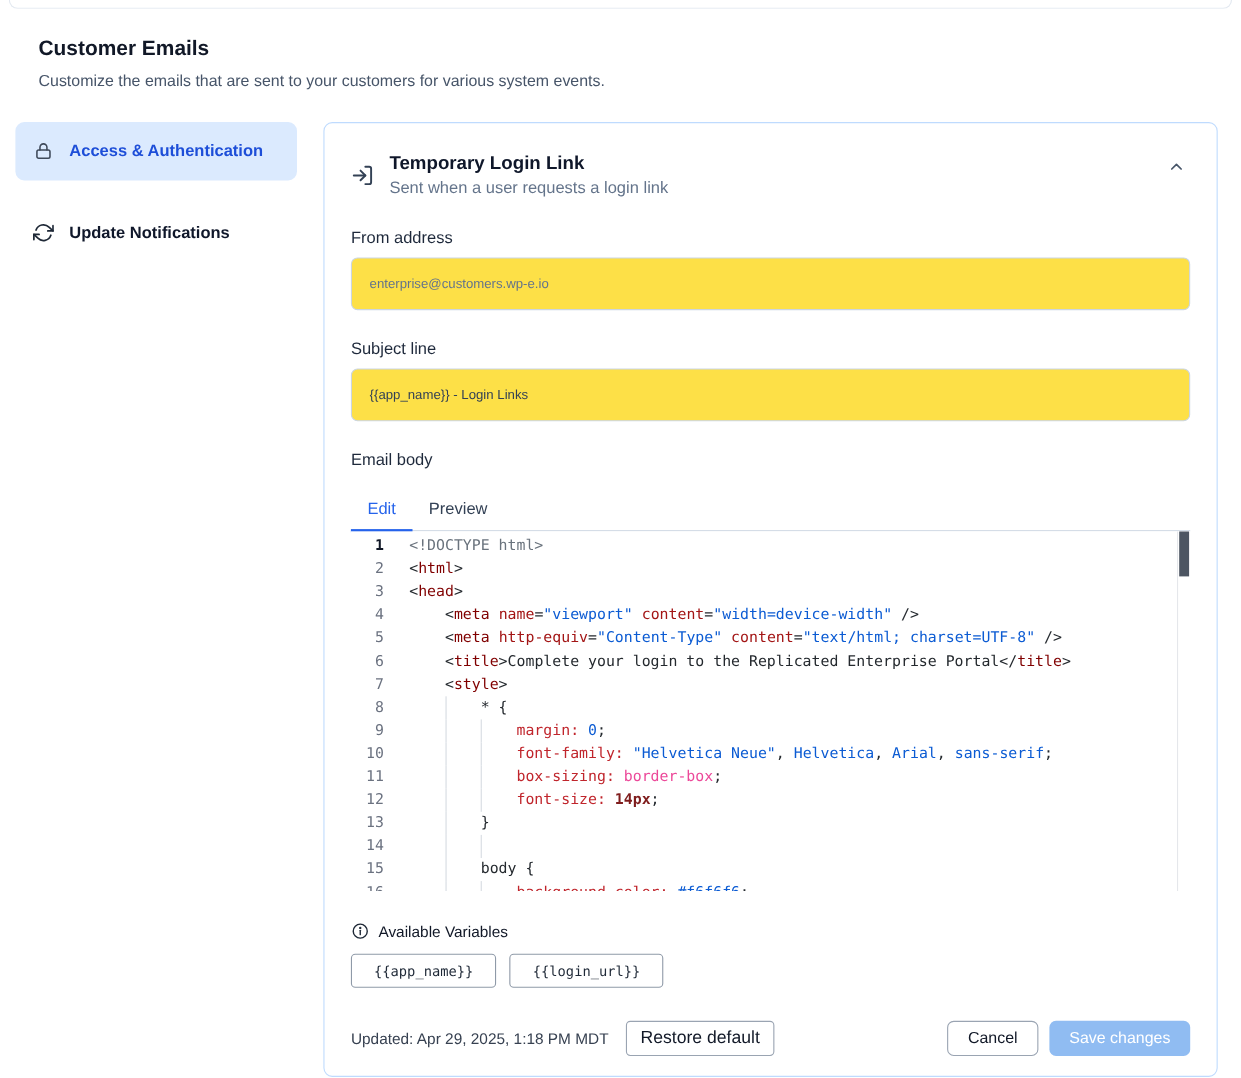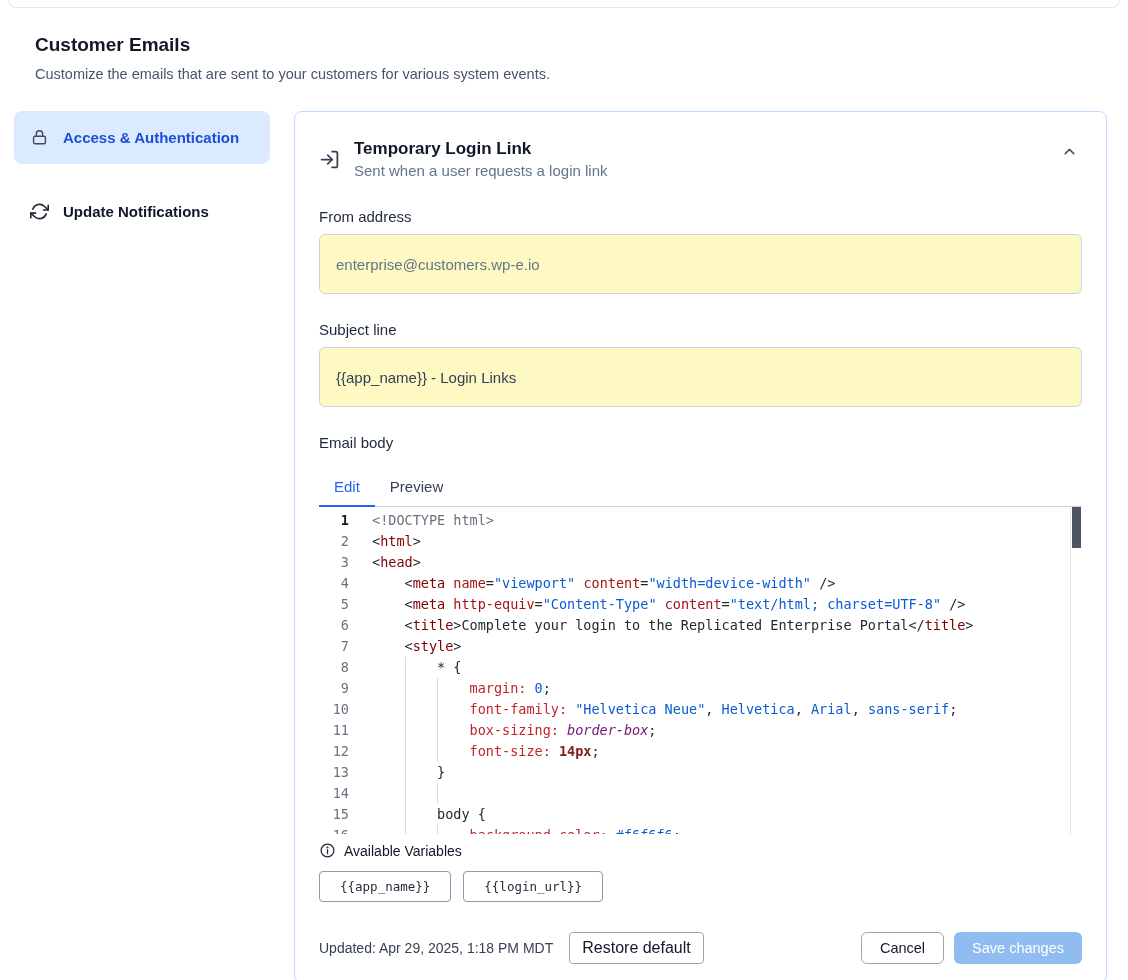--- a/index.html
+++ b/index.html
@@ -50,26 +50,26 @@
     padding: 27px 24px 18px 24px;
   }
   .card-header { display: flex; align-items: center; gap: 14px; }
   .card-header-text { flex: 1; }
   .card-title { font-size: 17px; font-weight: 700; color: #0f172a; }
   .card-sub { font-size: 15px; color: #64748b; margin-top: 3px; }
   .chevron-btn { background: none; border: none; cursor: pointer; padding: 4px; align-self: flex-start; }
 
   .field-label { display: block; font-size: 15px; color: #1e293b; margin: 27px 0 9px 0; }
   .text-input {
-    width: 100%; height: 60px;
+    width: 100%; height: 48px;
     border: 1px solid #cbd5e1; border-radius: 6px;
-    background: #fef9c3;
+    background: #fde047;
     padding: 0 16px;
     font-family: "Liberation Sans", sans-serif;
-    font-size: 15px; color: #334155;
+    font-size: 12px; color: #334155;
   }
   .text-input.muted { color: #64748b; }
 
   
   .tabs { display: flex; border-bottom: 1px solid #cbd5e1; margin-top: 16px; }
   .tab {
     padding: 11px 15px 10px 15px;
     font-size: 15px; color: #334155;
     border-bottom: 3px solid transparent;
     margin-bottom: -2px;
@@ -93,21 +93,21 @@
   .ln { height: 21px; }
   .ln.active { color: #111827; font-weight: 700; }
   .code { flex: 1; padding-left: 9px; overflow: hidden; }
   .code-line { white-space: pre; min-height: 21px; }
   .indent { display: inline-block; position: relative; height: 21px; vertical-align: top; }
   .guide { position: absolute; top: 0; bottom: 0; width: 1px; background: #d6dbe1; }
   .sb-track { position: absolute; top: 0; right: 0; bottom: 0; width: 12px; border-left: 1px solid #e5e7eb; background: #fff; }
   .sb-thumb { position: absolute; top: 0; right: 1px; width: 9px; height: 41px; background: #4d5562; }
 
   
-  .vars-head { display: flex; align-items: center; gap: 8px; margin-top: 8px; font-size: 14px; color: #111827; }
+  .vars-head { display: flex; align-items: center; gap: 8px; margin-top: 28px; font-size: 14px; color: #111827; }
   .chips { display: flex; gap: 12px; margin-top: 12px; }
   .chip {
     border: 1px solid #8f9aa8; border-radius: 4px;
     padding: 7px 20px;
     font-family: "DejaVu Sans Mono", monospace;
     font-size: 12.5px; color: #1f2937; background: #fff; cursor: pointer;
   }
 
   
   .card-footer { display: flex; align-items: center; margin-top: 30px; }
@@ -219,21 +219,21 @@
           <div class="code-line"><span style="color: rgb(106, 115, 125);">&lt;!DOCTYPE html&gt;</span></div>
           <div class="code-line"><span style="color: rgb(36, 41, 46);">&lt;</span><span style="color: rgb(128, 0, 0);">html</span><span style="color: rgb(36, 41, 46);">&gt;</span></div>
           <div class="code-line"><span style="color: rgb(36, 41, 46);">&lt;</span><span style="color: rgb(128, 0, 0);">head</span><span style="color: rgb(36, 41, 46);">&gt;</span></div>
           <div class="code-line"><span class="indent" style="width: 4ch;"></span><span style="color: rgb(36, 41, 46);">&lt;</span><span style="color: rgb(128, 0, 0);">meta</span><span style="color: rgb(36, 41, 46);"> </span><span style="color: rgb(163, 21, 21);">name</span><span style="color: rgb(36, 41, 46);">=</span><span style="color: rgb(11, 91, 211);">"viewport"</span><span style="color: rgb(36, 41, 46);"> </span><span style="color: rgb(163, 21, 21);">content</span><span style="color: rgb(36, 41, 46);">=</span><span style="color: rgb(11, 91, 211);">"width=device-width"</span><span style="color: rgb(36, 41, 46);"> </span><span style="color: rgb(36, 41, 46);">/&gt;</span></div>
           <div class="code-line"><span class="indent" style="width: 4ch;"></span><span style="color: rgb(36, 41, 46);">&lt;</span><span style="color: rgb(128, 0, 0);">meta</span><span style="color: rgb(36, 41, 46);"> </span><span style="color: rgb(163, 21, 21);">http-equiv</span><span style="color: rgb(36, 41, 46);">=</span><span style="color: rgb(11, 91, 211);">"Content-Type"</span><span style="color: rgb(36, 41, 46);"> </span><span style="color: rgb(163, 21, 21);">content</span><span style="color: rgb(36, 41, 46);">=</span><span style="color: rgb(11, 91, 211);">"text/html; charset=UTF-8"</span><span style="color: rgb(36, 41, 46);"> </span><span style="color: rgb(36, 41, 46);">/&gt;</span></div>
           <div class="code-line"><span class="indent" style="width: 4ch;"></span><span style="color: rgb(36, 41, 46);">&lt;</span><span style="color: rgb(128, 0, 0);">title</span><span style="color: rgb(36, 41, 46);">&gt;</span><span style="color: rgb(36, 41, 46);">Complete your login to the Replicated Enterprise Portal</span><span style="color: rgb(36, 41, 46);">&lt;/</span><span style="color: rgb(128, 0, 0);">title</span><span style="color: rgb(36, 41, 46);">&gt;</span></div>
           <div class="code-line"><span class="indent" style="width: 4ch;"></span><span style="color: rgb(36, 41, 46);">&lt;</span><span style="color: rgb(128, 0, 0);">style</span><span style="color: rgb(36, 41, 46);">&gt;</span></div>
           <div class="code-line"><span class="indent" style="width: 8ch;"><span class="guide" style="left: 4ch;"></span></span><span style="color: rgb(36, 41, 46);">* </span><span style="color: rgb(36, 41, 46);">{</span></div>
           <div class="code-line"><span class="indent" style="width: 12ch;"><span class="guide" style="left: 4ch;"></span><span class="guide" style="left: 8ch;"></span></span><span style="color: rgb(192, 37, 44);">margin:</span><span style="color: rgb(36, 41, 46);"> </span><span style="color: rgb(11, 91, 211);">0</span><span style="color: rgb(36, 41, 46);">;</span></div>
           <div class="code-line"><span class="indent" style="width: 12ch;"><span class="guide" style="left: 4ch;"></span><span class="guide" style="left: 8ch;"></span></span><span style="color: rgb(192, 37, 44);">font-family:</span><span style="color: rgb(36, 41, 46);"> </span><span style="color: rgb(11, 91, 211);">"Helvetica Neue"</span><span style="color: rgb(36, 41, 46);">,</span><span style="color: rgb(36, 41, 46);"> </span><span style="color: rgb(11, 91, 211);">Helvetica</span><span style="color: rgb(36, 41, 46);">,</span><span style="color: rgb(36, 41, 46);"> </span><span style="color: rgb(11, 91, 211);">Arial</span><span style="color: rgb(36, 41, 46);">,</span><span style="color: rgb(36, 41, 46);"> </span><span style="color: rgb(11, 91, 211);">sans-serif</span><span style="color: rgb(36, 41, 46);">;</span></div>
-          <div class="code-line"><span class="indent" style="width: 12ch;"><span class="guide" style="left: 4ch;"></span><span class="guide" style="left: 8ch;"></span></span><span style="color: rgb(192, 37, 44);">box-sizing:</span><span style="color: rgb(36, 41, 46);"> </span><span style="color: #701a75; font-style: italic;">border-box</span><span style="color: rgb(36, 41, 46);">;</span></div>
+          <div class="code-line"><span class="indent" style="width: 12ch;"><span class="guide" style="left: 4ch;"></span><span class="guide" style="left: 8ch;"></span></span><span style="color: rgb(192, 37, 44);">box-sizing:</span><span style="color: rgb(36, 41, 46);"> </span><span style="color: #ec4899;">border-box</span><span style="color: rgb(36, 41, 46);">;</span></div>
           <div class="code-line"><span class="indent" style="width: 12ch;"><span class="guide" style="left: 4ch;"></span><span class="guide" style="left: 8ch;"></span></span><span style="color: rgb(192, 37, 44);">font-size:</span><span style="color: rgb(36, 41, 46);"> </span><span style="color: #7f1d1d; font-weight: bold;">14px</span><span style="color: rgb(36, 41, 46);">;</span></div>
           <div class="code-line"><span class="indent" style="width: 8ch;"><span class="guide" style="left: 4ch;"></span></span><span style="color: rgb(36, 41, 46);">}</span></div>
           <div class="code-line"><span class="indent" style="width: 12ch;"><span class="guide" style="left: 4ch;"></span><span class="guide" style="left: 8ch;"></span></span></div>
           <div class="code-line"><span class="indent" style="width: 8ch;"><span class="guide" style="left: 4ch;"></span></span><span style="color: rgb(36, 41, 46);">body </span><span style="color: rgb(36, 41, 46);">{</span></div>
           <div class="code-line"><span class="indent" style="width: 12ch;"><span class="guide" style="left: 4ch;"></span><span class="guide" style="left: 8ch;"></span></span><span style="color: rgb(192, 37, 44);">background-color:</span><span style="color: rgb(36, 41, 46);"> </span><span style="color: rgb(11, 91, 211);">#f6f6f6</span><span style="color: rgb(36, 41, 46);">;</span></div>
         </div>
       <div class="sb-track">
         <div class="sb-thumb"></div>
       </div>
     </div>

